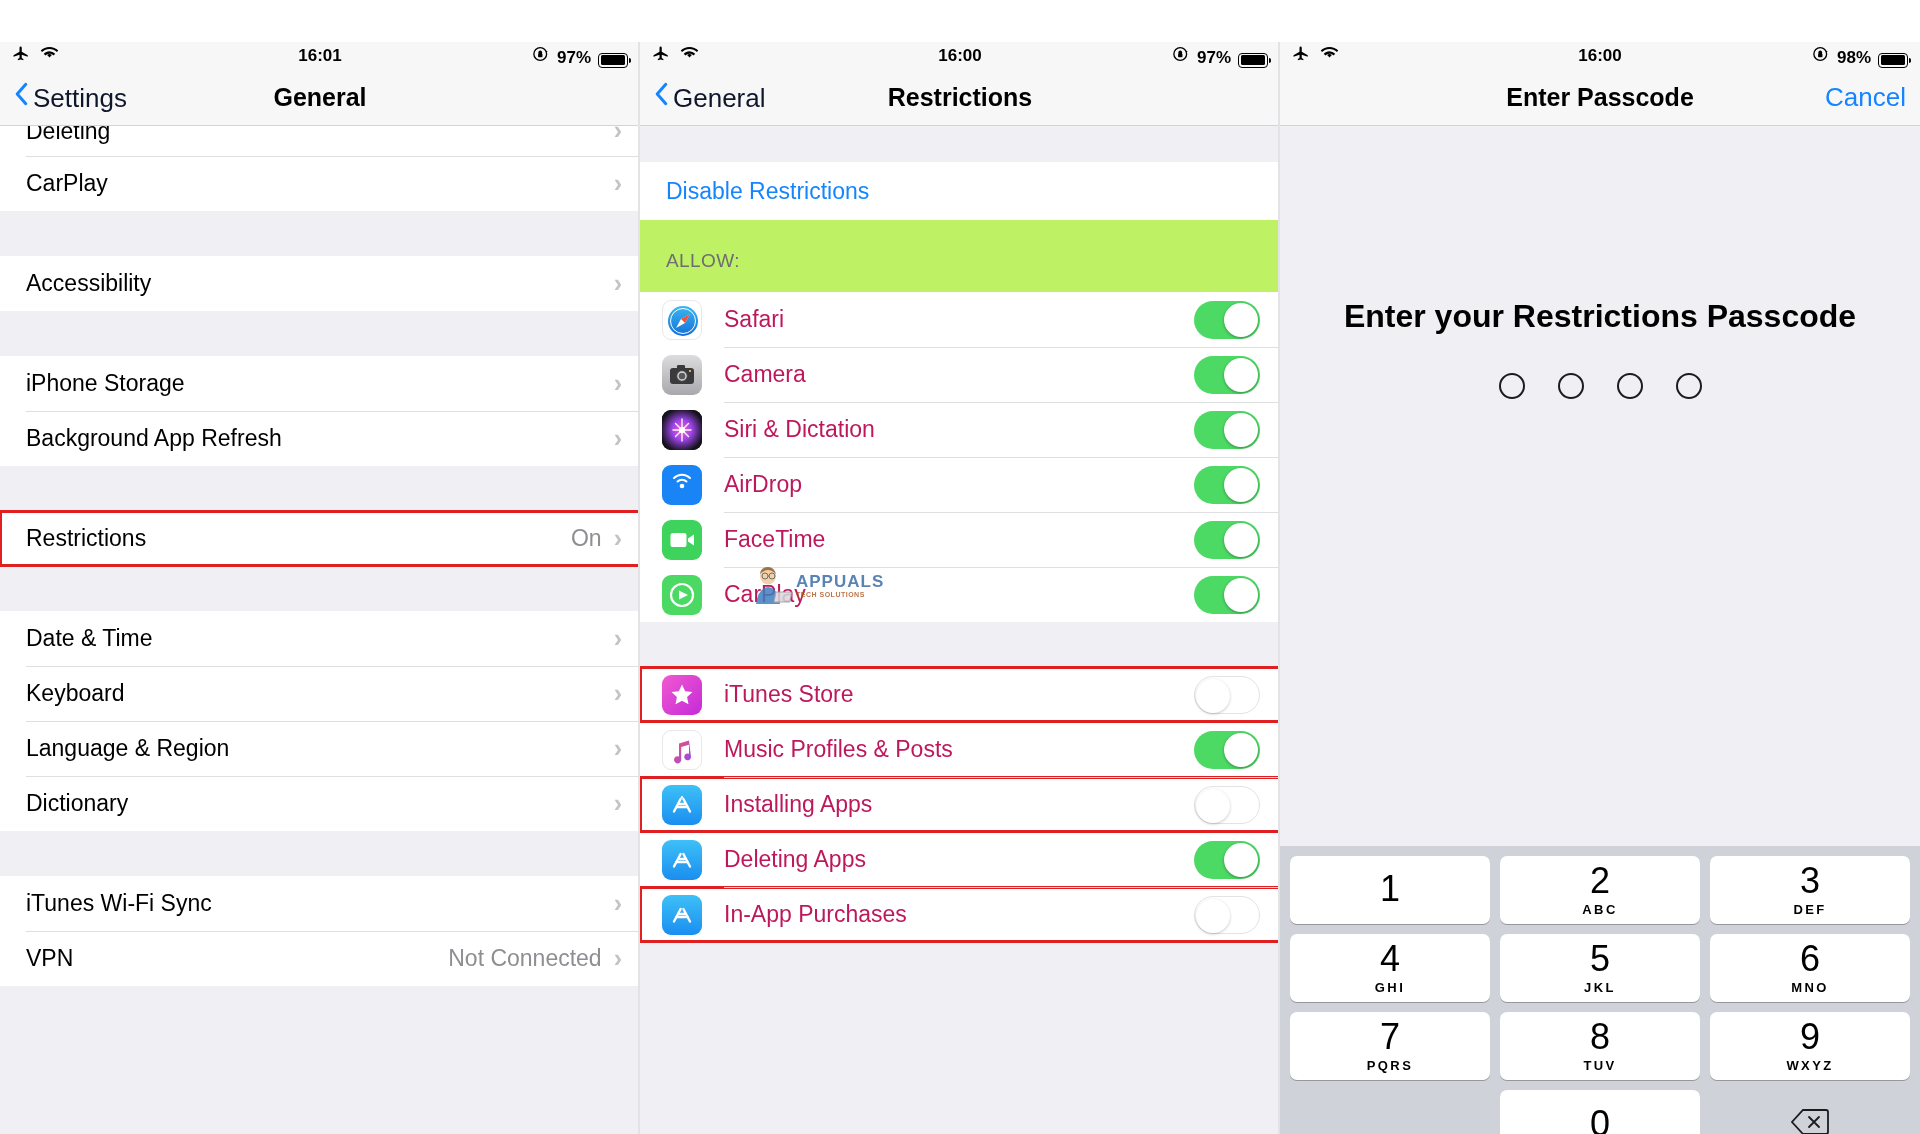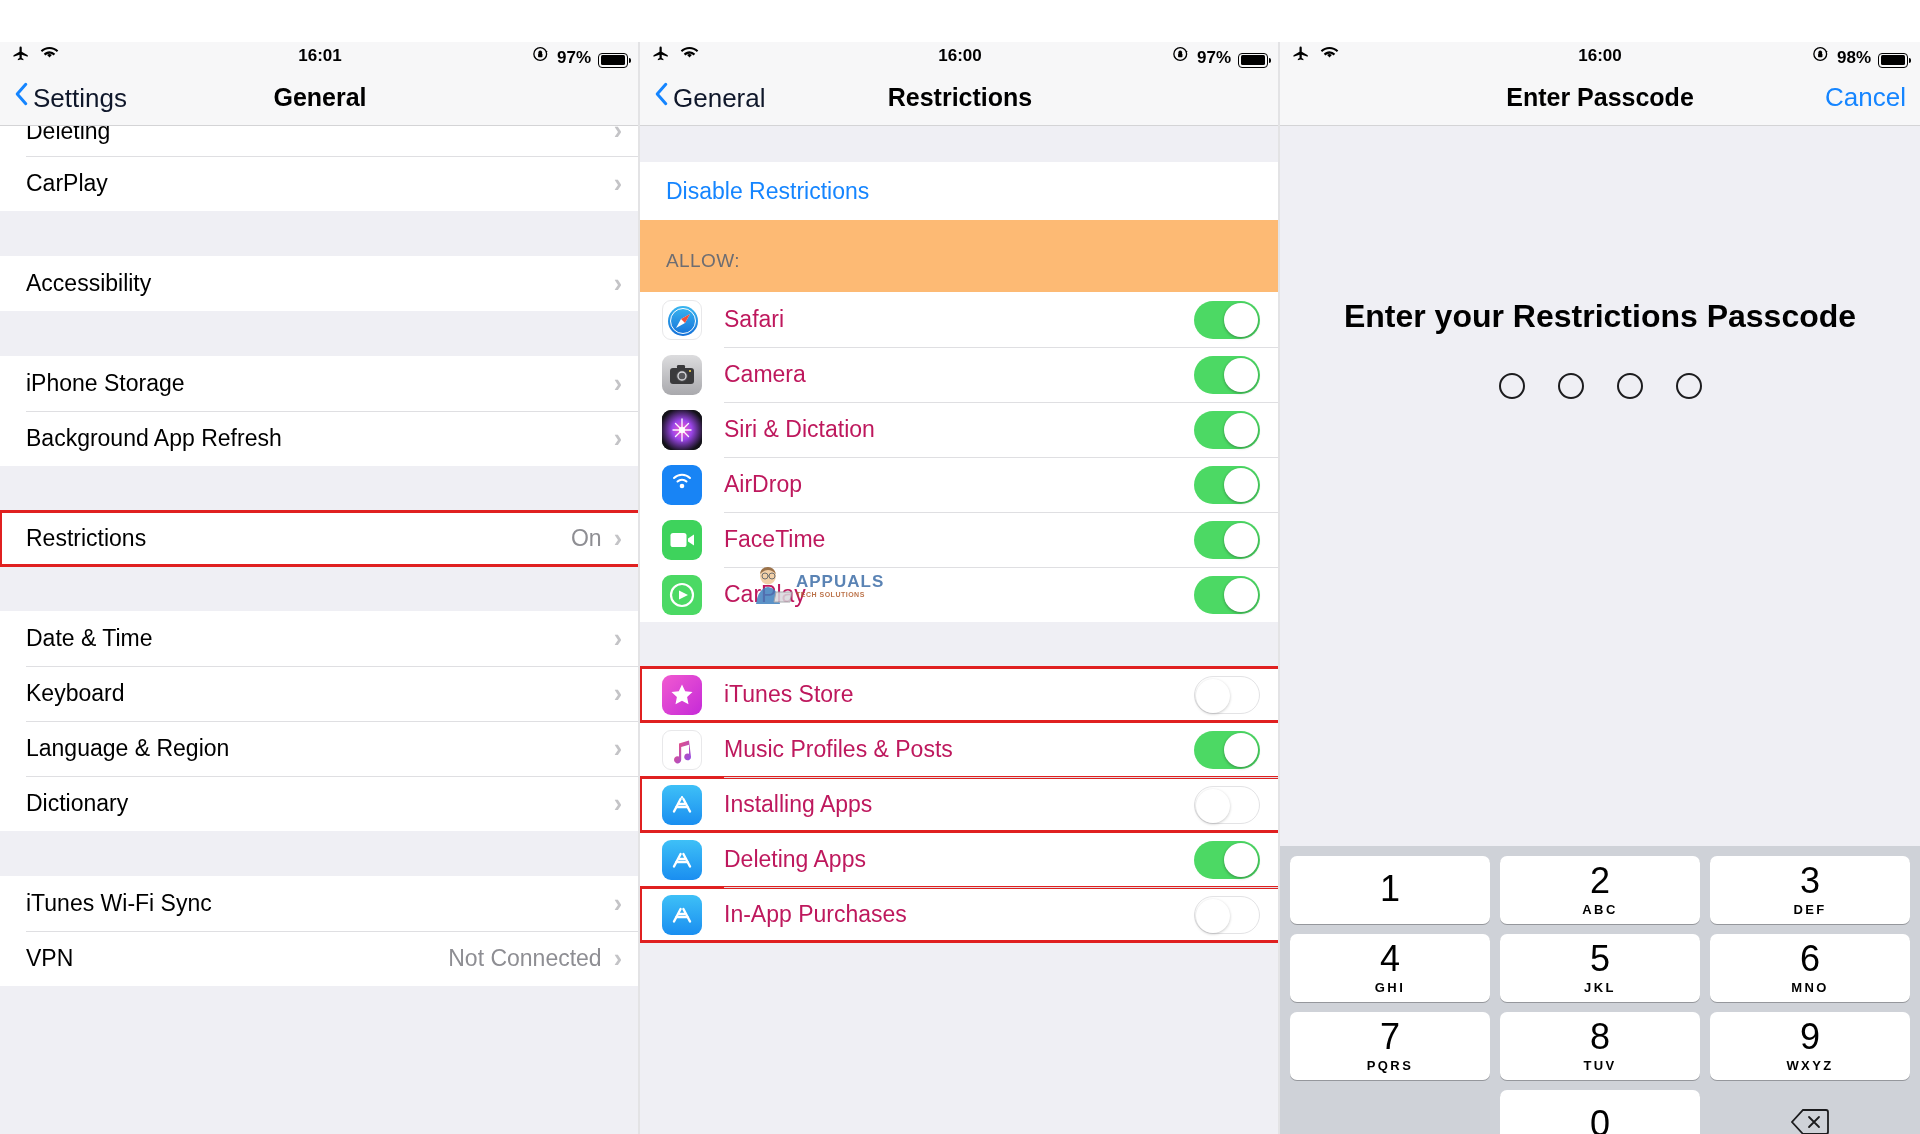--- a/index.html
+++ b/index.html
@@ -64,21 +64,21 @@
     content:""; position:absolute; left:26px; right:0; top:0; height:1px; background:#dfdfe2;
   }
   .row-label { font-size: 23px; color: #000; flex: 1 1 auto; }
   .row-value { font-size: 23px; color: #8e8e93; margin-right: 12px; }
   .chev-r { color: #c4c4c7; font-size: 25px; font-weight: 600; line-height: 1; }
 
   
   .hl { outline: 3px solid #e02020; outline-offset: -2px; z-index: 5; }
 
   
-  .section-hdr { padding: 30px 0 8px 26px; font-size: 19px; color: #6d6d72; letter-spacing: .4px; background:#fdba74;}
+  .section-hdr { padding: 30px 0 8px 26px; font-size: 19px; color: #6d6d72; letter-spacing: .4px; background:#bef264;}
   .link-row { height:58px; background:#fff; display:flex; align-items:center; padding-left:26px; font-size:23px; color:#1585ff; cursor:pointer;}
   .arow { height: 55px; background:#fff; display:flex; align-items:center; padding-left:22px; padding-right:20px; position:relative;}
   .arow + .arow::before { content:""; position:absolute; left:84px; right:0; top:0; height:1px; background:#dfdfe2;}
   .appicon { width: 40px; height: 40px; border-radius: 9px; margin-right: 22px; flex:0 0 auto; position:relative; overflow:hidden;}
   .arow-label { font-size: 23px; color:#be185d; flex:1 1 auto;}
   .toggle { width: 66px; height: 38px; border-radius: 19px; position: relative; flex:0 0 auto; cursor:pointer;}
   .toggle.on { background: #4cd964; }
   .toggle.off { background: #ffffff; border: 1.6px solid #e3e3e5; }
   .toggle .knob {
     position:absolute; top:2px; width:34px; height:34px; border-radius:50%;

